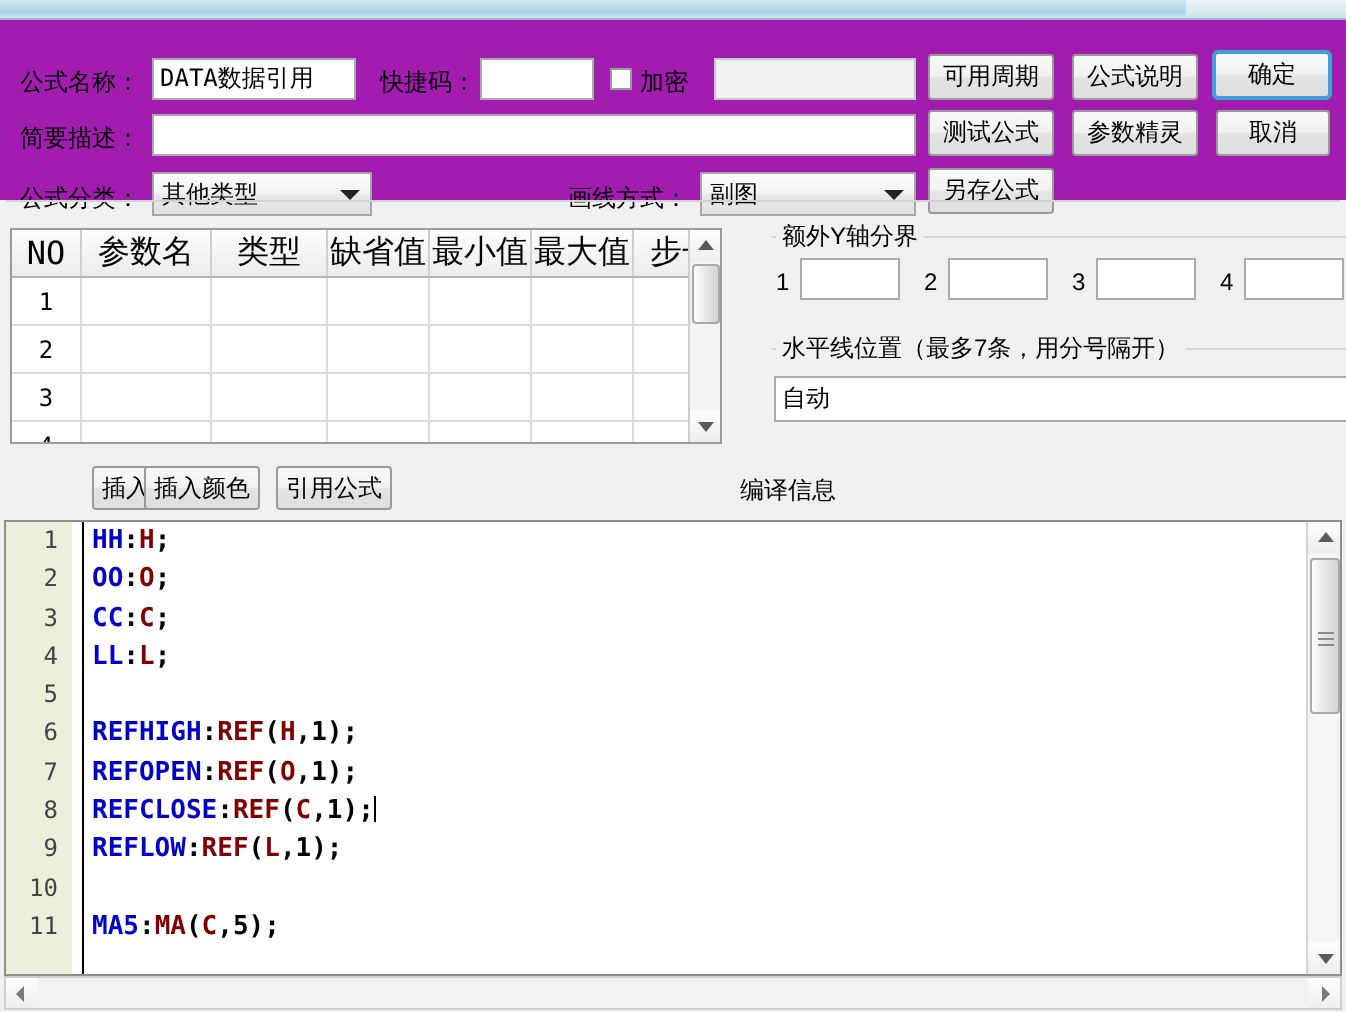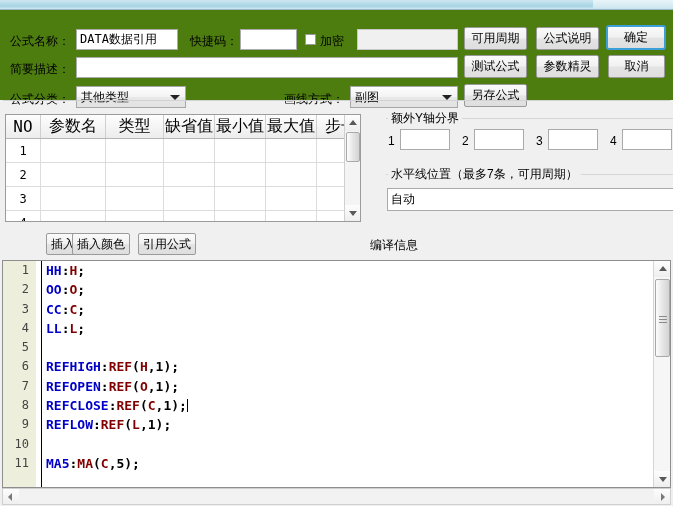--- a/index.html
+++ b/index.html
@@ -19,21 +19,21 @@
     border-bottom:1px solid #9ab9c6;
   }
   .titlebar .tb-right{
     position:absolute;right:0;top:0;width:80px;height:8px;
     background:linear-gradient(to bottom,#e9f4f8,#cfe7f1);
   }
 
   
   .topform{
     position:absolute;left:0;top:10px;width:673px;height:90px;
-    background:#4d7c0f;
+    background:#a21caf;
   }
   .sep{
     position:absolute;left:3px;top:100px;width:667px;height:0;
     border-top:1px solid #d2d2d2;
   }
   .lbl{
     position:absolute;font-size:12px;color:#000;white-space:nowrap;
     font-family:"Liberation Sans","DejaVu Sans",sans-serif;
   }
   .tbox{
@@ -289,21 +289,21 @@
 
     <span class="lbl" style="left:150px;top:24px;">3</span>
     <input class="tbox plain" style="left: 162px; top: 19px; width: 50px; height: 21px;" value="">
 
     <span class="lbl" style="left:224px;top:24px;">4</span>
     <input class="tbox plain" style="left: 236px; top: 19px; width: 50px; height: 21px;" value="">
   </div>
 
   <div class="grp" style="left:374px;top:166px;width:293px;height:50px;">
     <div class="grpline"></div>
-    <span class="grptitle">水平线位置（最多7条，可用周期）</span>
+    <span class="grptitle">水平线位置（最多7条，用分号隔开）</span>
     <input class="tbox plain" style="left: 1px; top: 22px; width: 344px; height: 23px; line-height: 19px;" value="自动">
   </div>
 
   <div class="midbar">
     <div class="btn" style="left:6px;top:5px;width:58px;height:22px;line-height:20px;margin-left:40px;">插入函数</div>
     <div class="btn" style="left:72px;top:5px;width:58px;height:22px;line-height:20px;">插入颜色</div>
     <div class="btn" style="left:138px;top:5px;width:58px;height:22px;line-height:20px;">引用公式</div>
     <span class="lbl" style="left:370px;top:9px;">编译信息</span>
   </div>
 

